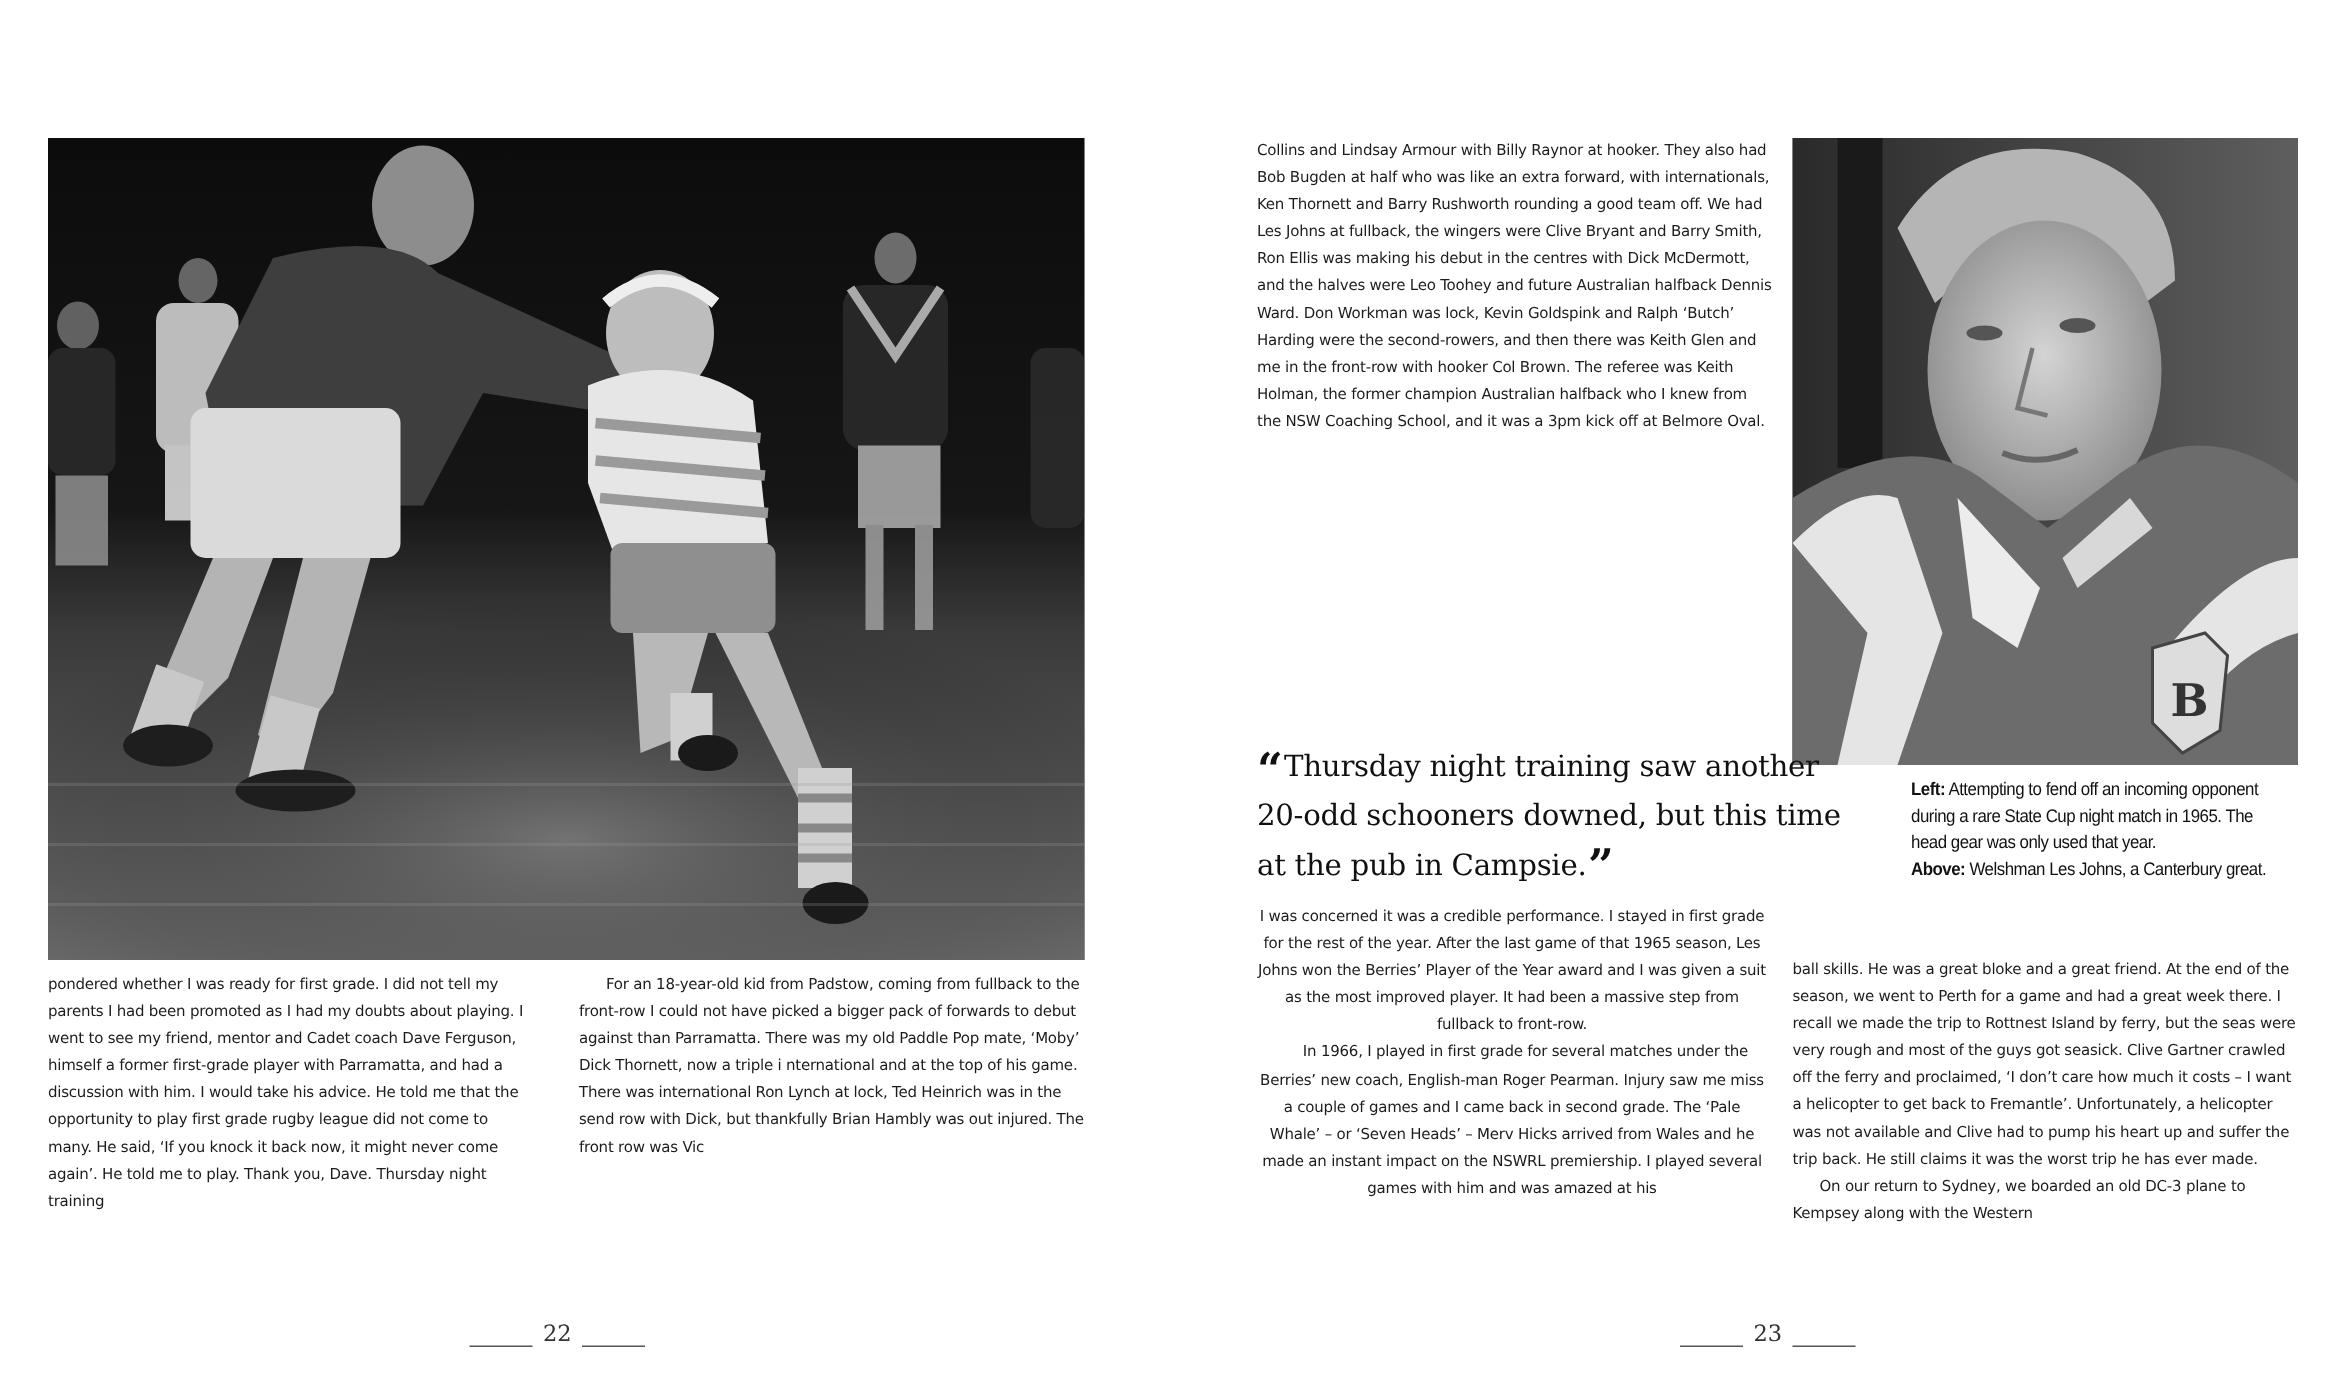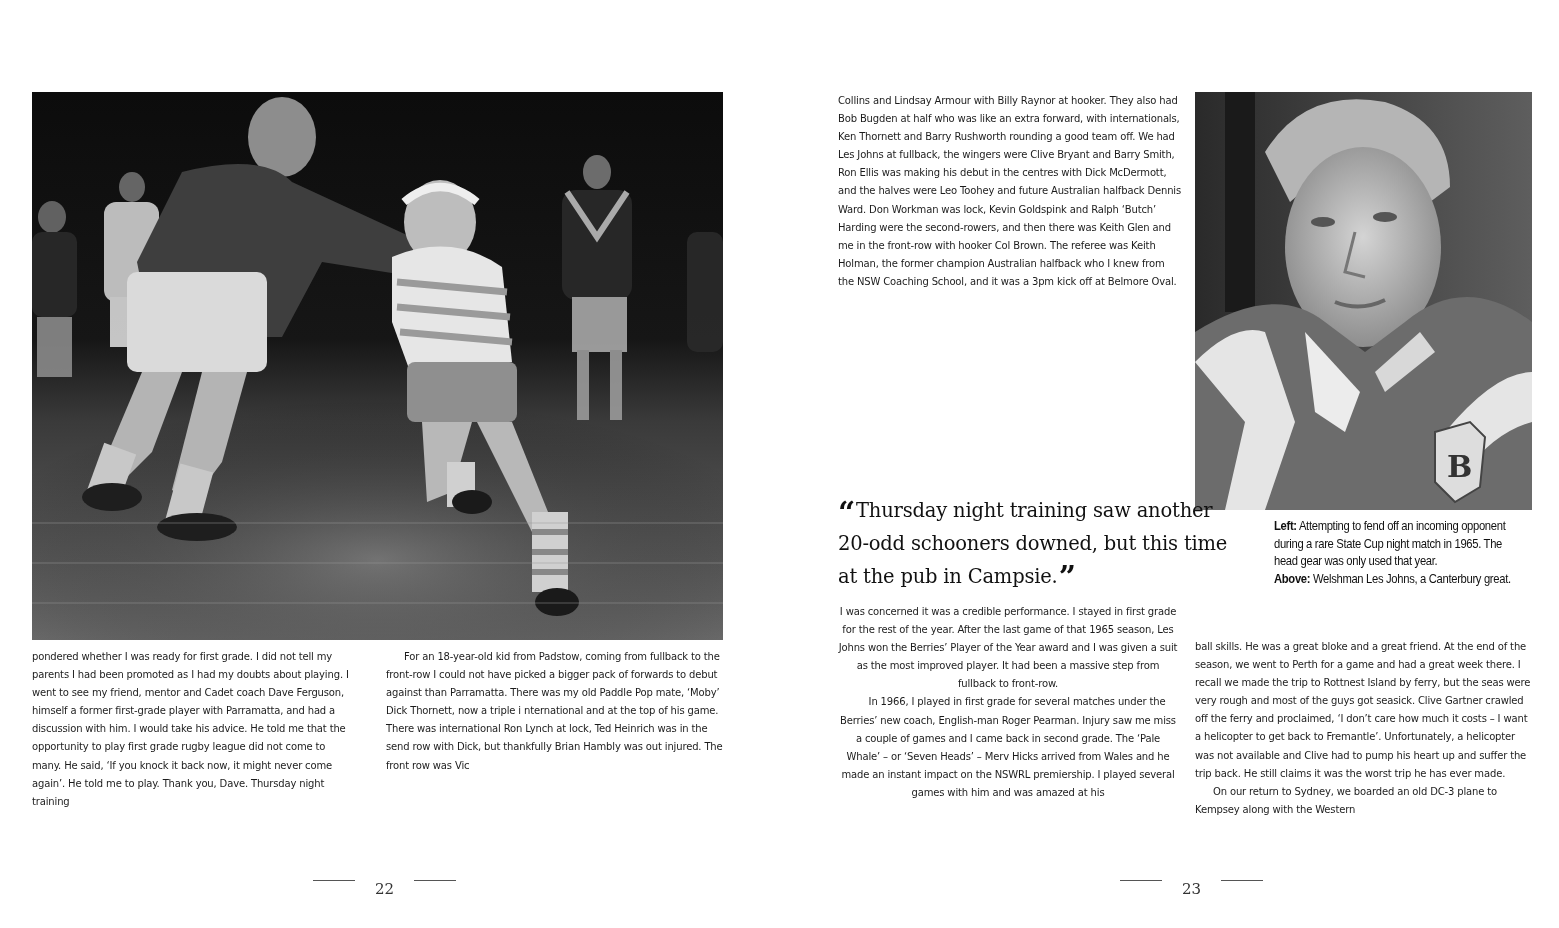--- a/index.html
+++ b/index.html
@@ -21,21 +21,21 @@
                color: #111; letter-spacing: -0.2px; }
   .pullquote .q { font-size: 30px; font-weight: bold; line-height: 0; position: relative; }
   .pullquote .q-open { top: 6px; margin-right: 1px; }
   .pullquote .q-close { top: 4px; margin-left: 1px; }
 
   .caption { position: absolute; left: 1274px; top: 518px; width: 270px;
              font-family: "Liberation Sans", sans-serif; font-size: 12.1px; line-height: 17.6px;
              letter-spacing: -0.35px; color: #111; transform: scaleX(0.93); transform-origin: left top; }
   .caption b { font-weight: bold; }
 
-  .folio { position: absolute; top: 880px; display: flex; align-items: flex-start; gap: 20px;
+  .folio { position: absolute; top: 880px; display: flex; align-items: flex-end; gap: 7px;
            font-family: "DejaVu Serif", serif; font-size: 15px; color: #333; }
   .folio .rule { width: 42px; height: 1px; background: #555; }
 </style>
 </head>
 <body>
 
 <div class="page page-left">
 
   <div class="photo" style="left:32px; top:92px; width:691px; height:548px;" title="Black-and-white night match photo: a player in a striped jersey and head gear fending off an opponent in a dark jersey">
     <svg viewBox="0 0 691 548" preserveAspectRatio="none">

